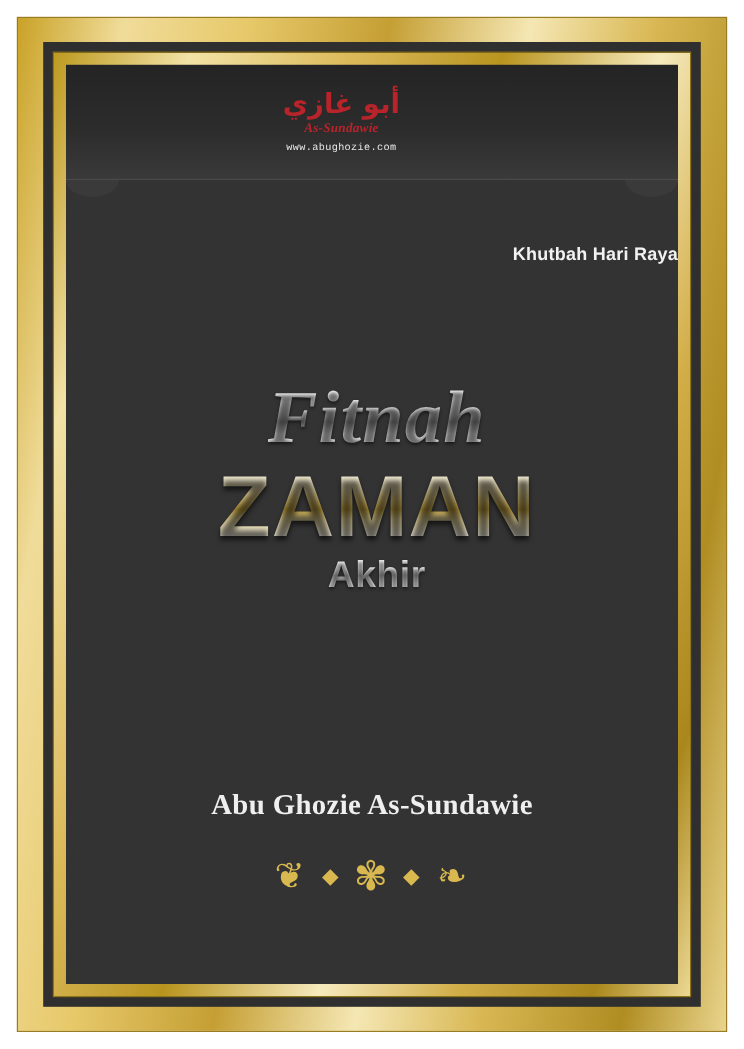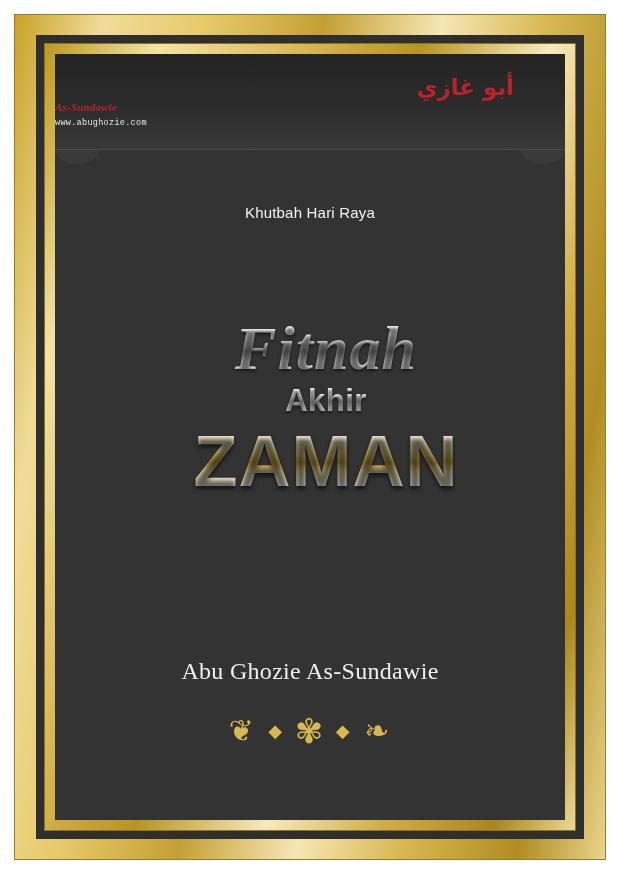--- a/index.html
+++ b/index.html
@@ -117,20 +117,21 @@
     box-sizing: border-box;
     border-bottom: 1px solid #4a4a4a;
     pointer-events: none;
   }
 
   .logo-wrap {
     position: absolute;
     top: 22px;
     left: 0;
     width: 459px;
+    text-align: center;
   }
   .logo-arabic {
     color: #b9232a;
     font-family: "DejaVu Sans", sans-serif;
     font-size: 23px;
     font-weight: bold;
     line-height: 1;
     letter-spacing: 1px;
     direction: rtl;
   }
@@ -150,31 +151,31 @@
     font-size: 8.5px;
     letter-spacing: .3px;
   }
 
   
   .kicker {
     position: absolute;
     top: 150px;
     left: 0;
     width: 510px;
-    text-align: center;
+    text-align: right;
     color: #f2f2f2;
     font-size: 15px;
-    font-weight: normal;
+    font-weight: bold;
     letter-spacing: .2px;
   }
 
   .title-block {
     position: absolute;
     top: 262px;
-    left: 16px;
+    left: 4px;
     width: 510px;
     text-align: center;
   }
 
   .title-script {
     font-family: "Liberation Serif", serif;
     font-style: italic;
     font-size: 62px;
     line-height: 1.05;
     font-weight: bold;
@@ -240,20 +241,21 @@
   .author {
     position: absolute;
     top: 604px;
     left: 0;
     width: 510px;
     text-align: center;
     font-family: "Liberation Serif", serif;
     font-size: 24px;
     color: #efefef;
     letter-spacing: .3px;
+    font-weight: bold;
   }
 
   
   .ornament {
     position: absolute;
     top: 660px;
     left: 0;
     width: 510px;
     text-align: center;
     color: #d9b84f;
@@ -296,24 +298,24 @@
       <div class="logo-url">www.abughozie.com</div>
     </div>
 
     <div class="kicker">Khutbah Hari Raya</div>
 
     <div class="title-block">
       <div>
         <span class="title-script">Fitnah</span>
       </div>
       <div>
-        <span class="title-sub">Akhir</span>
+        <span class="title-main">ZAMAN</span>
       </div>
       <div>
-        <span class="title-main">ZAMAN</span>
+        <span class="title-sub">Akhir</span>
       </div>
     </div>
 
     <div class="author">Abu Ghozie As-Sundawie</div>
 
     <div class="ornament">
       <span class="om">❦</span>
       <span class="om om-sm">◆</span>
       <span class="om om-mid">✾</span>
       <span class="om om-sm">◆</span>

